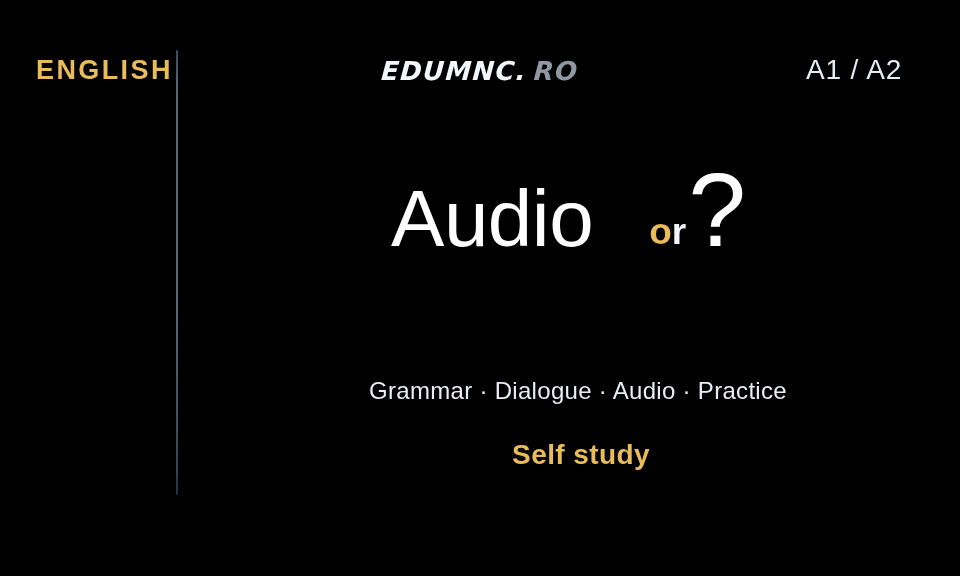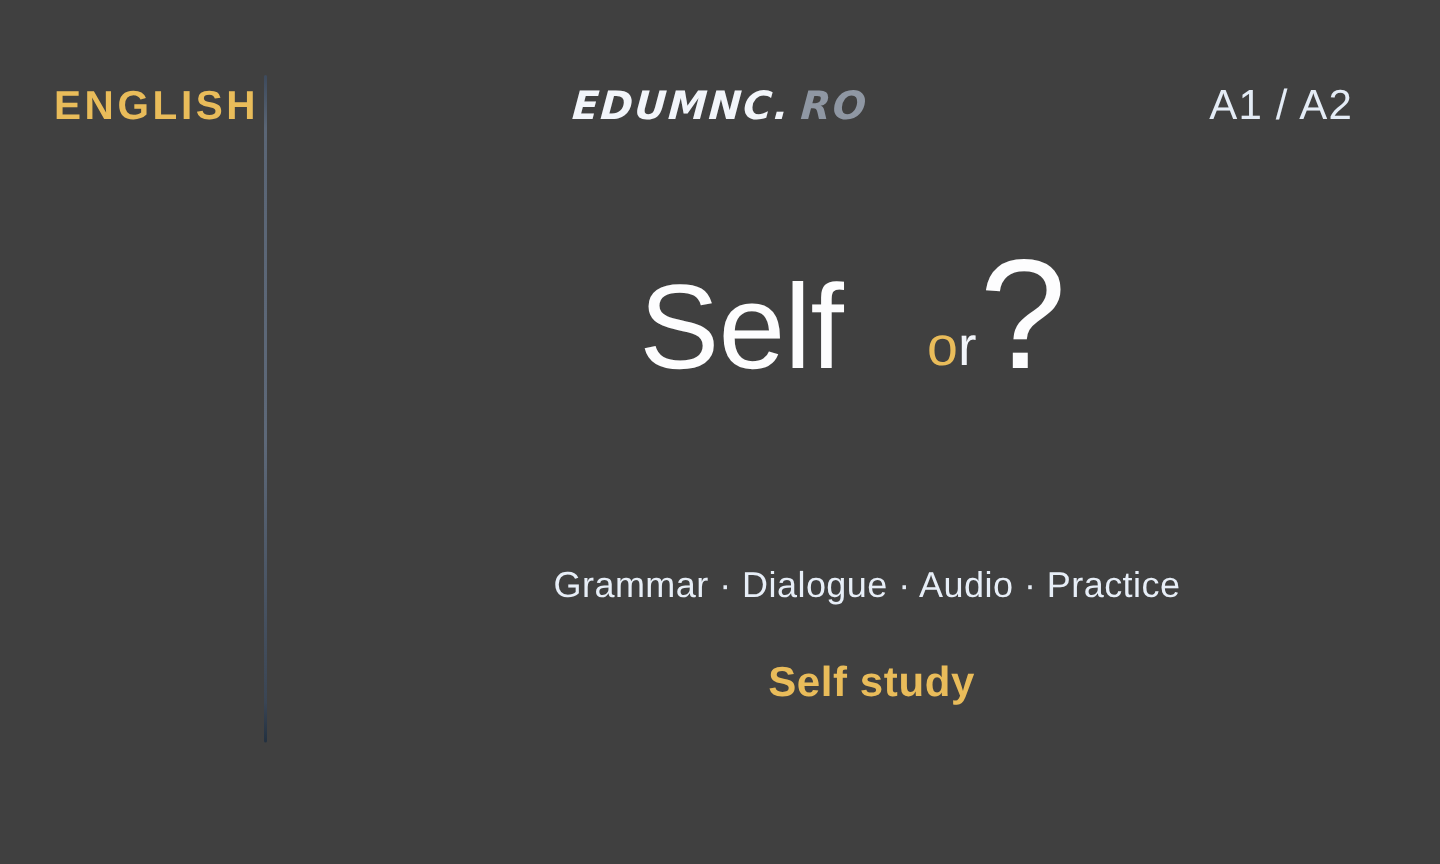--- a/index.html
+++ b/index.html
@@ -12,21 +12,21 @@
     overflow: hidden;
     background: #07172e;
     font-family: "Liberation Sans", sans-serif;
     -webkit-font-smoothing: antialiased;
   }
 
   #slide {
     position: relative;
     width: 960px;
     height: 576px;
-    background: #404040;
+    background: #000000;
   }
 
   
   .header {
     position: absolute;
     top: 0;
     left: 0;
     width: 960px;
     height: 140px;
   }
@@ -113,21 +113,21 @@
 
   .word-some {
     font-size: 80px;
     font-weight: 400;
     color: #fdfdfe;
     letter-spacing: -0.5px;
   }
 
   .word-or {
     font-size: 37px;
-    font-weight: 400;
+    font-weight: 700;
     letter-spacing: 0px;
     margin: 0 0 0 56px;
     position: relative;
     top: -2px;
   }
   .word-or .or-o { color: #e9bc5a; }
   .word-or .or-r { color: #f2f5fa; }
 
   .word-any {
     font-size: 114px;
@@ -188,21 +188,21 @@
     </div>
 
     <div class="level">A1 / A2</div>
   </div>
 
   <div class="vrule"></div>
 
   <div class="stage">
 
     <div class="headline">
-      <span class="word-some">Self</span>
+      <span class="word-some">Audio</span>
       <span class="word-or"><span class="or-o">o</span><span class="or-r">r</span></span>
         <span class="word-mark">?</span>
     </div>
 
     <div class="features">Grammar · Dialogue · Audio · Practice</div>
 
     <div class="mode">Self study</div>
 
   </div>
 </div>

